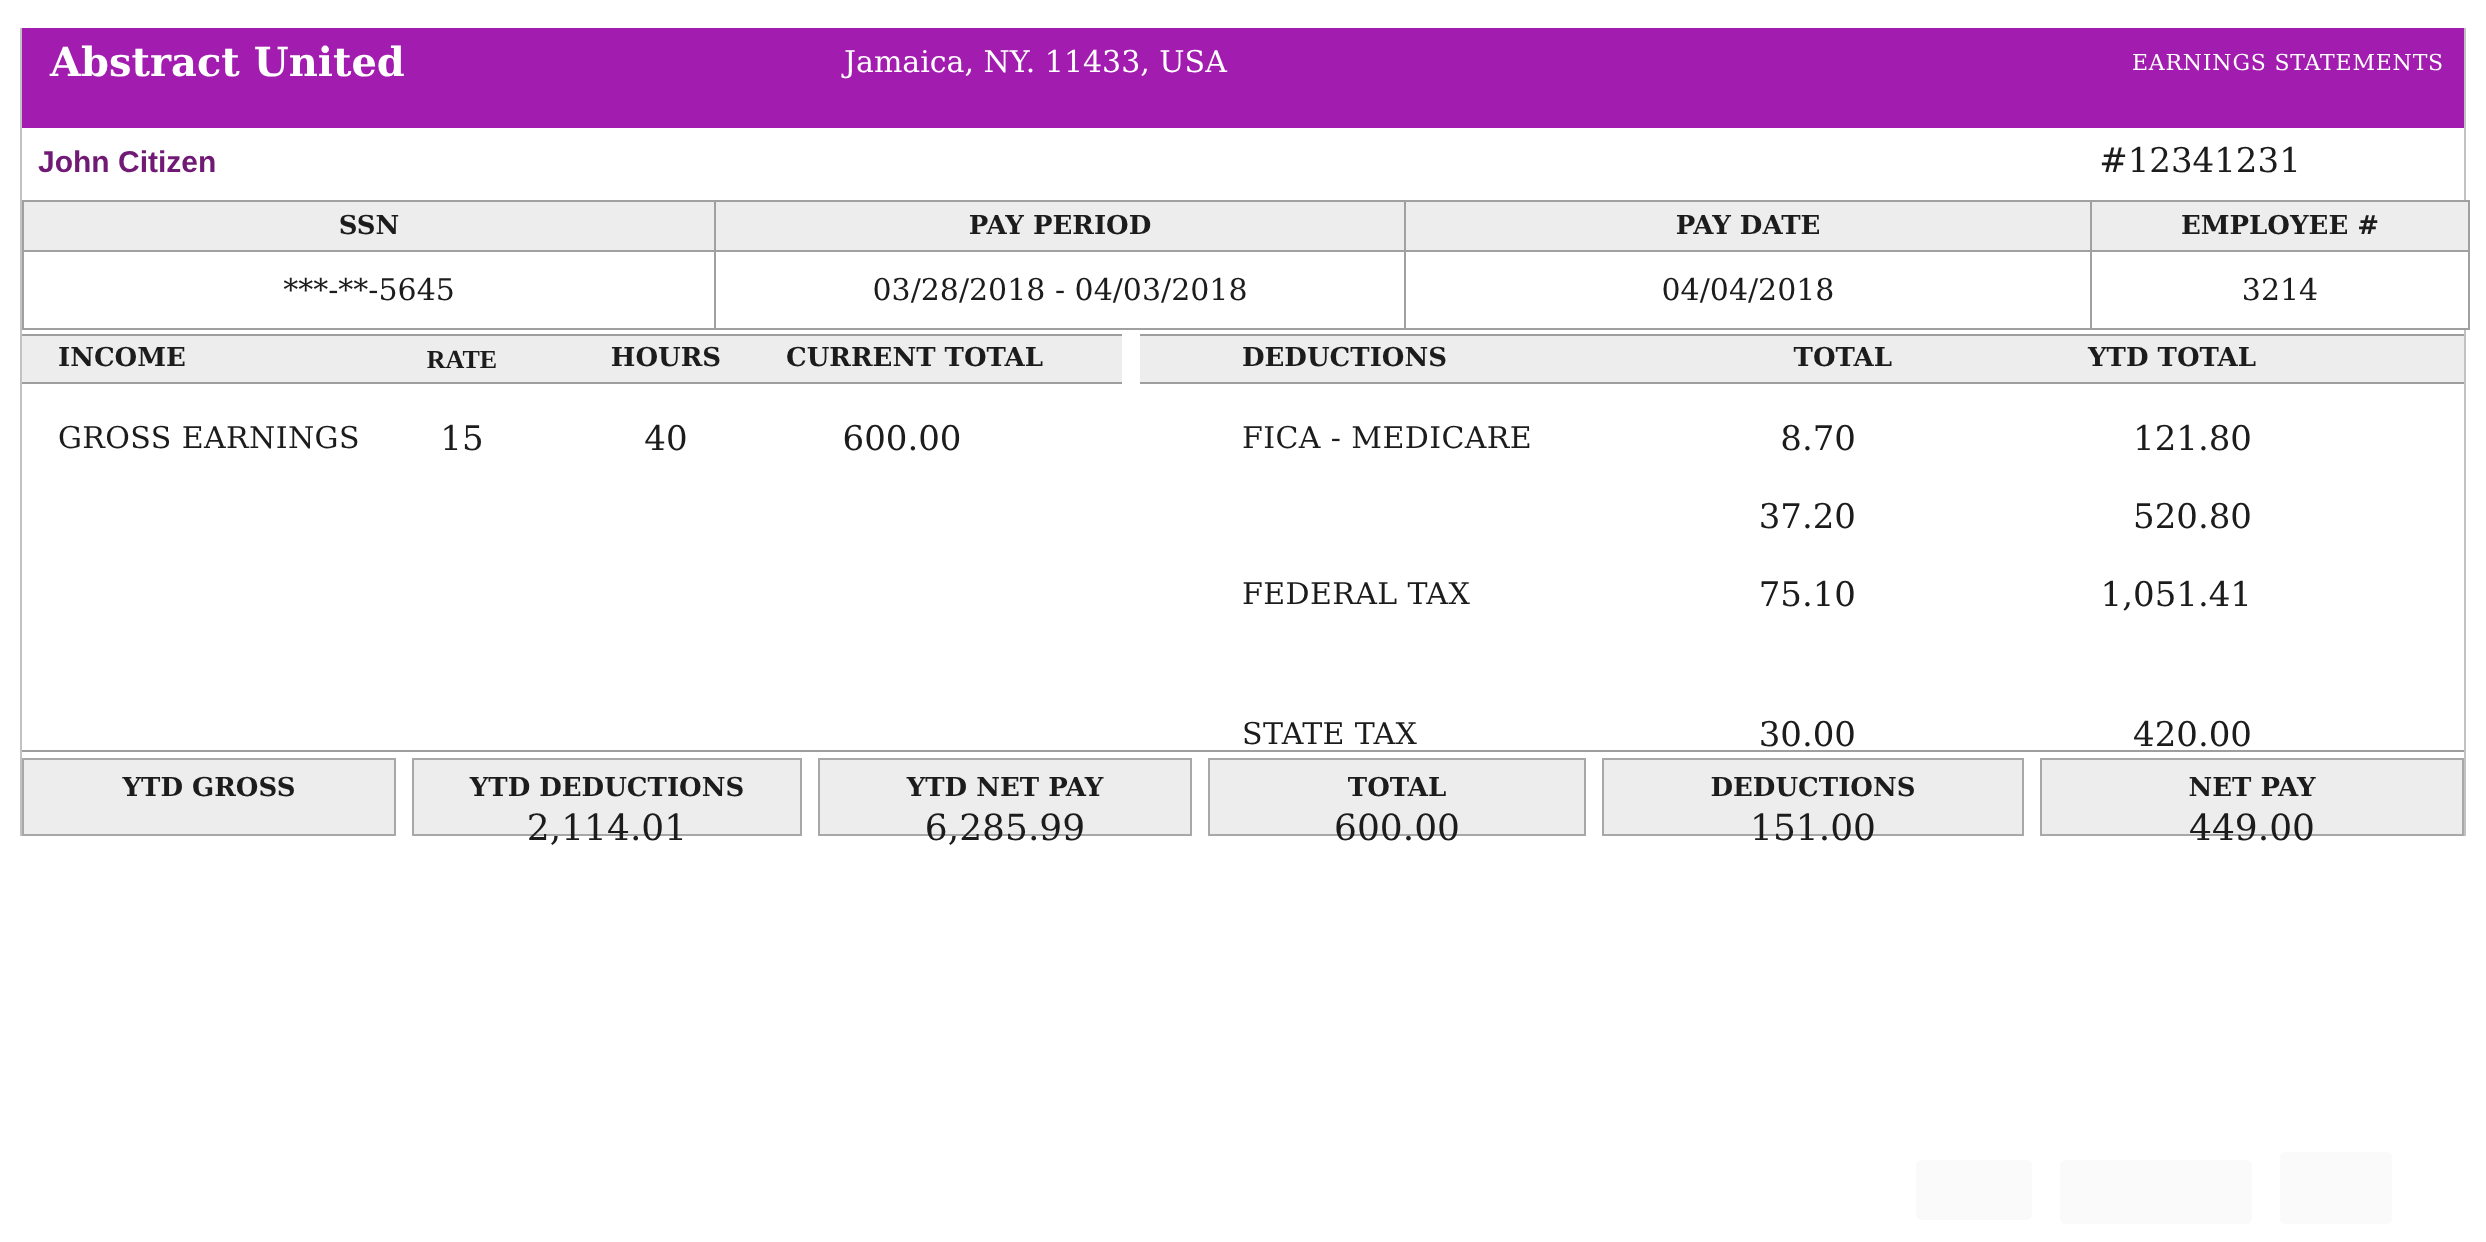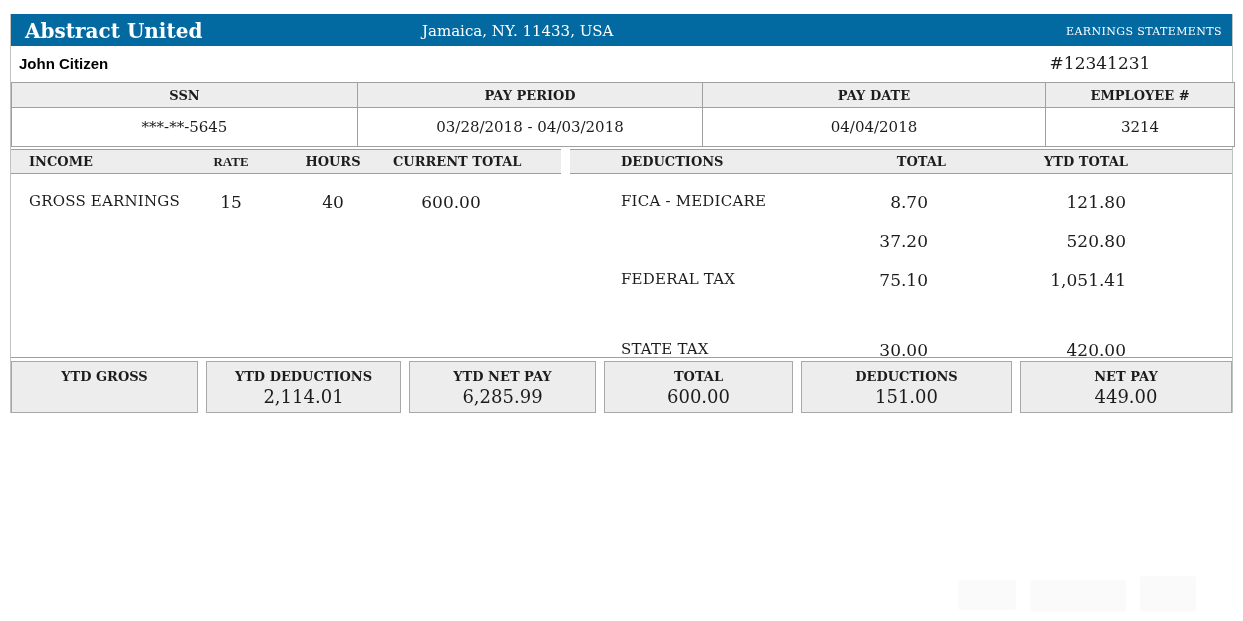--- a/index.html
+++ b/index.html
@@ -20,22 +20,22 @@
     left: 10px;
     top: 14px;
     width: 1223px;
     border-left: 1px solid #c2c2c2;
     border-right: 1px solid #c2c2c2;
   }
 
   
   .topbar {
     position: relative;
-    height: 32px;
-    background: #0369a1;
+    height: 50px;
+    background: #a21caf;
     color: #ffffff;
   }
   .company {
     position: absolute;
     left: 14px;
     top: 5px;
     font-size: 20px;
     font-weight: bold;
   }
   .location {
@@ -60,21 +60,21 @@
     height: 36px;
     background: #ffffff;
   }
   .empname {
     position: absolute;
     left: 8px;
     top: 9px;
     font-family: "Liberation Sans", sans-serif;
     font-weight: bold;
     font-size: 15px;
-    color: #000000;
+    color: #701a75;
   }
   .stmtno {
     position: absolute;
     right: 66px;
     top: 7px;
     width: 132px;
     text-align: center;
     font-size: 17px;
   }
 
@@ -161,21 +161,21 @@
   .summary {
     border-top: 1px solid #9e9e9e;
     padding: 3px 0 0 0;
     display: grid;
     grid-template-columns: 187px 195px 187px 189px 211px auto;
     column-gap: 8px;
   }
   .sumcell {
     background: #ededed;
     border: 1px solid #a8a8a8;
-    height: 52px;
+    height: 39px;
     text-align: center;
     padding-top: 7px;
   }
   .sumcell .slabel {
     display: block;
     font-size: 13px;
     font-weight: bold;
   }
   .sumcell .svalue {
     display: block;

